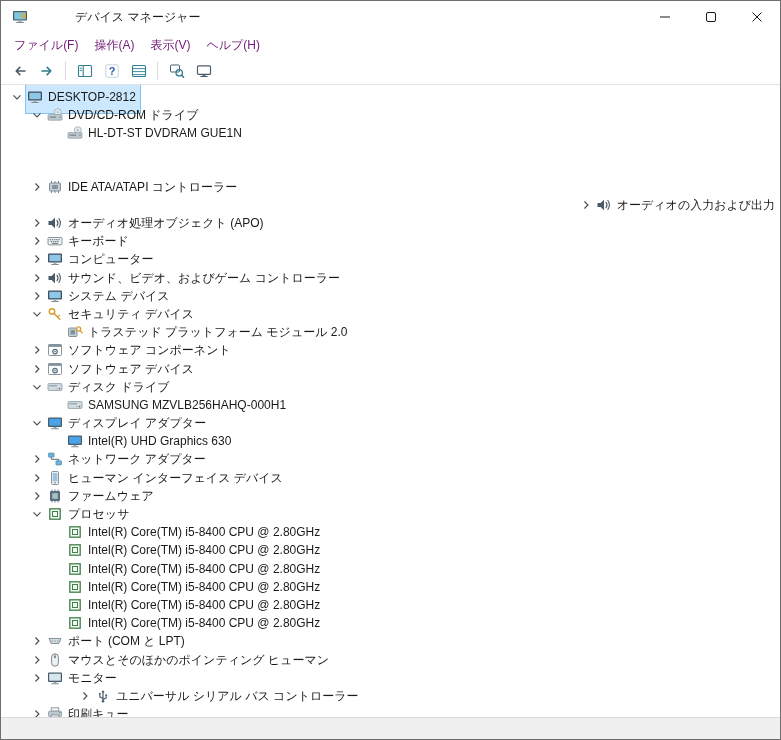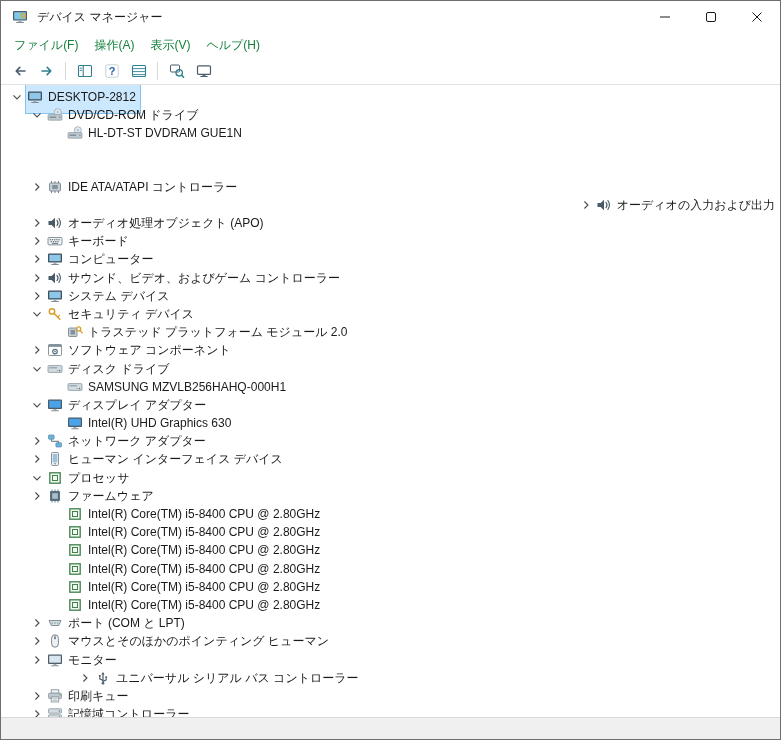--- a/index.html
+++ b/index.html
@@ -1,28 +1,28 @@
 <!DOCTYPE html>
 <html><head>
 <meta charset="utf-8">
 <style>
   * { margin:0; padding:0; box-sizing:border-box; }
   html,body { width:781px; height:740px; }
   body { font-family:"Liberation Sans","DejaVu Sans",sans-serif; background:#e8e8e8; }
   .window { width:781px; height:740px; background:#fff; border:1px solid #6e6e6e; display:flex; flex-direction:column; overflow:hidden; }
 
-  .titlebar { flex:0 0 32px; display:flex; align-items:center; background:#fff; }
+  .titlebar { flex:0 0 32px; display:flex; align-items:center; background:#fff;gap:38px; }
   .app-icon { margin-left:11px; }
   .title { margin-left:9px; font-size:12px; color:#1a1a1a; }
   .win-controls { margin-left:auto; display:flex; height:100%; }
   .win-btn { width:46px; height:100%; display:flex; align-items:center; justify-content:center; border:none; background:transparent; cursor:default; }
   .win-btn svg { width:16px; height:16px; }
 
   .menubar { flex:0 0 24px; display:flex; align-items:center; padding-left:5px; background:#fff; }
-  .menu-item { font-size:12px; color:#15803d; padding:3px 8px; }
+  .menu-item { font-size:12px; color:#701a75; padding:3px 8px; }
 
   .toolbar { flex:0 0 28px; display:flex; align-items:center; padding-left:6px; gap:2px; background:#fff; border-bottom:1px solid #e2e2e2; }
   .tool-btn { width:25px; height:24px; display:flex; align-items:center; justify-content:center; border:none; background:transparent; }
   .tool-btn svg { width:17px; height:17px; }
   .tool-sep { width:1px; height:18px; background:#d8d8d8; margin:0 4px; }
 
   .tree { flex:1 1 auto; background:#fff; padding-top:3px; overflow:hidden; }
   .tree-row { display:flex; align-items:center; height:18.2px; font-size:12px; color:#1a1a1a; white-space:nowrap; }
   .chevron { width:16px; height:16px; flex:0 0 16px; display:inline-flex; align-items:center; justify-content:center; }
   .chevron svg { width:14px; height:14px; }
@@ -378,20 +378,38 @@
               <circle cx="8" cy="9.6" r="2.3" fill="none" stroke="#56707e" stroke-width="1.2"></circle>
               <circle cx="8" cy="9.6" r=".8" fill="#56707e"></circle>
             </svg>
           </span>
           <span class="label">ソフトウェア コンポーネント</span>
         </span>
       </div>
       <div class="tree-row" style="padding-left: 28px;">
         <span class="chevron">
           <svg viewBox="0 0 16 16">
+            <path d="M6.2 4 L10.2 8 L6.2 12" stroke="#4a4a4a" stroke-width="1.3" fill="none"></path>
+          </svg>
+        </span>
+        <span class="node">
+          <span class="icon">
+            <svg viewBox="0 0 16 16">
+              <rect x="1.5" y="2.5" width="13" height="11" rx="1" fill="#ffffff" stroke="#6d7b84" stroke-width=".8"></rect>
+              <rect x="1.5" y="2.5" width="13" height="2.4" fill="#80939d"></rect>
+              <circle cx="8" cy="9.6" r="2.3" fill="none" stroke="#56707e" stroke-width="1.2"></circle>
+              <circle cx="8" cy="9.6" r=".8" fill="#56707e"></circle>
+            </svg>
+          </span>
+          <span class="label">ソフトウェア デバイス</span>
+        </span>
+      </div>
+      <div class="tree-row" style="padding-left: 28px;">
+        <span class="chevron">
+          <svg viewBox="0 0 16 16">
             <path d="M4 6.2 L8 10.2 L12 6.2" stroke="#4a4a4a" stroke-width="1.3" fill="none"></path>
           </svg>
         </span>
         <span class="node">
           <span class="icon">
             <svg viewBox="0 0 16 16">
               <rect x="1" y="4.6" width="14" height="6.8" rx="1" fill="#d2dce1" stroke="#7d8b94" stroke-width=".7"></rect>
               <rect x="2.4" y="6.2" width="7.6" height="1.2" fill="#8fa0aa"></rect>
               <circle cx="12.6" cy="9.6" r=".8" fill="#5c6a73"></circle>
               <circle cx="10.2" cy="9.6" r=".6" fill="#8fa0aa"></circle>
@@ -471,36 +489,20 @@
         </span>
         <span class="node">
           <span class="icon">
             <svg viewBox="0 0 16 16">
               <rect x="4.5" y="1.5" width="7" height="13" rx="1.2" fill="#eef2f4" stroke="#6d7b84" stroke-width=".8"></rect>
               <rect x="5.7" y="3" width="4.6" height="8.4" fill="#9ec2dc"></rect>
               <circle cx="8" cy="12.8" r=".8" fill="#6d7b84"></circle>
             </svg>
           </span>
           <span class="label">ヒューマン インターフェイス デバイス</span>
-        </span>
-      </div>
-      <div class="tree-row" style="padding-left: 28px;">
-        <span class="chevron">
-          <svg viewBox="0 0 16 16">
-            <path d="M4 6.2 L8 10.2 L12 6.2" stroke="#4a4a4a" stroke-width="1.3" fill="none"></path>
-          </svg>
-        </span>
-        <span class="node">
-          <span class="icon">
-            <svg viewBox="0 0 16 16">
-              <rect x="2.8" y="2.8" width="10.4" height="10.4" fill="#f2f8f2" stroke="#41804a" stroke-width="1.3"></rect>
-              <rect x="5.5" y="5.5" width="5" height="5" fill="none" stroke="#41804a" stroke-width="1"></rect>
-            </svg>
-          </span>
-          <span class="label">プロセッサ</span>
         </span>
       </div>
       <div class="tree-row" style="padding-left: 28px;">
         <span class="chevron">
           <svg viewBox="0 0 16 16">
             <path d="M6.2 4 L10.2 8 L6.2 12" stroke="#4a4a4a" stroke-width="1.3" fill="none"></path>
           </svg>
         </span>
         <span class="node">
           <span class="icon">
@@ -511,20 +513,36 @@
               <line x1="5" y1="13" x2="5" y2="14.5" stroke="#56707e" stroke-width=".9"></line>
               <line x1="8" y1="13" x2="8" y2="14.5" stroke="#56707e" stroke-width=".9"></line>
               <line x1="11" y1="13" x2="11" y2="14.5" stroke="#56707e" stroke-width=".9"></line>
               <rect x="3" y="3" width="10" height="10" rx="1" fill="#56707e"></rect>
               <rect x="5.2" y="5.2" width="5.6" height="5.6" fill="#aebec7"></rect>
             </svg>
           </span>
           <span class="label">ファームウェア</span>
         </span>
       </div>
+      <div class="tree-row" style="padding-left: 28px;">
+        <span class="chevron">
+          <svg viewBox="0 0 16 16">
+            <path d="M4 6.2 L8 10.2 L12 6.2" stroke="#4a4a4a" stroke-width="1.3" fill="none"></path>
+          </svg>
+        </span>
+        <span class="node">
+          <span class="icon">
+            <svg viewBox="0 0 16 16">
+              <rect x="2.8" y="2.8" width="10.4" height="10.4" fill="#f2f8f2" stroke="#41804a" stroke-width="1.3"></rect>
+              <rect x="5.5" y="5.5" width="5" height="5" fill="none" stroke="#41804a" stroke-width="1"></rect>
+            </svg>
+          </span>
+          <span class="label">プロセッサ</span>
+        </span>
+      </div>
       <div class="tree-row" style="padding-left: 48px;">
         <span class="chevron"></span>
         <span class="node">
           <span class="icon">
             <svg viewBox="0 0 16 16">
               <rect x="2.8" y="2.8" width="10.4" height="10.4" fill="#f2f8f2" stroke="#41804a" stroke-width="1.3"></rect>
               <rect x="5.5" y="5.5" width="5" height="5" fill="none" stroke="#41804a" stroke-width="1"></rect>
             </svg>
           </span>
           <span class="label">Intel(R) Core(TM) i5-8400 CPU @ 2.80GHz</span>

